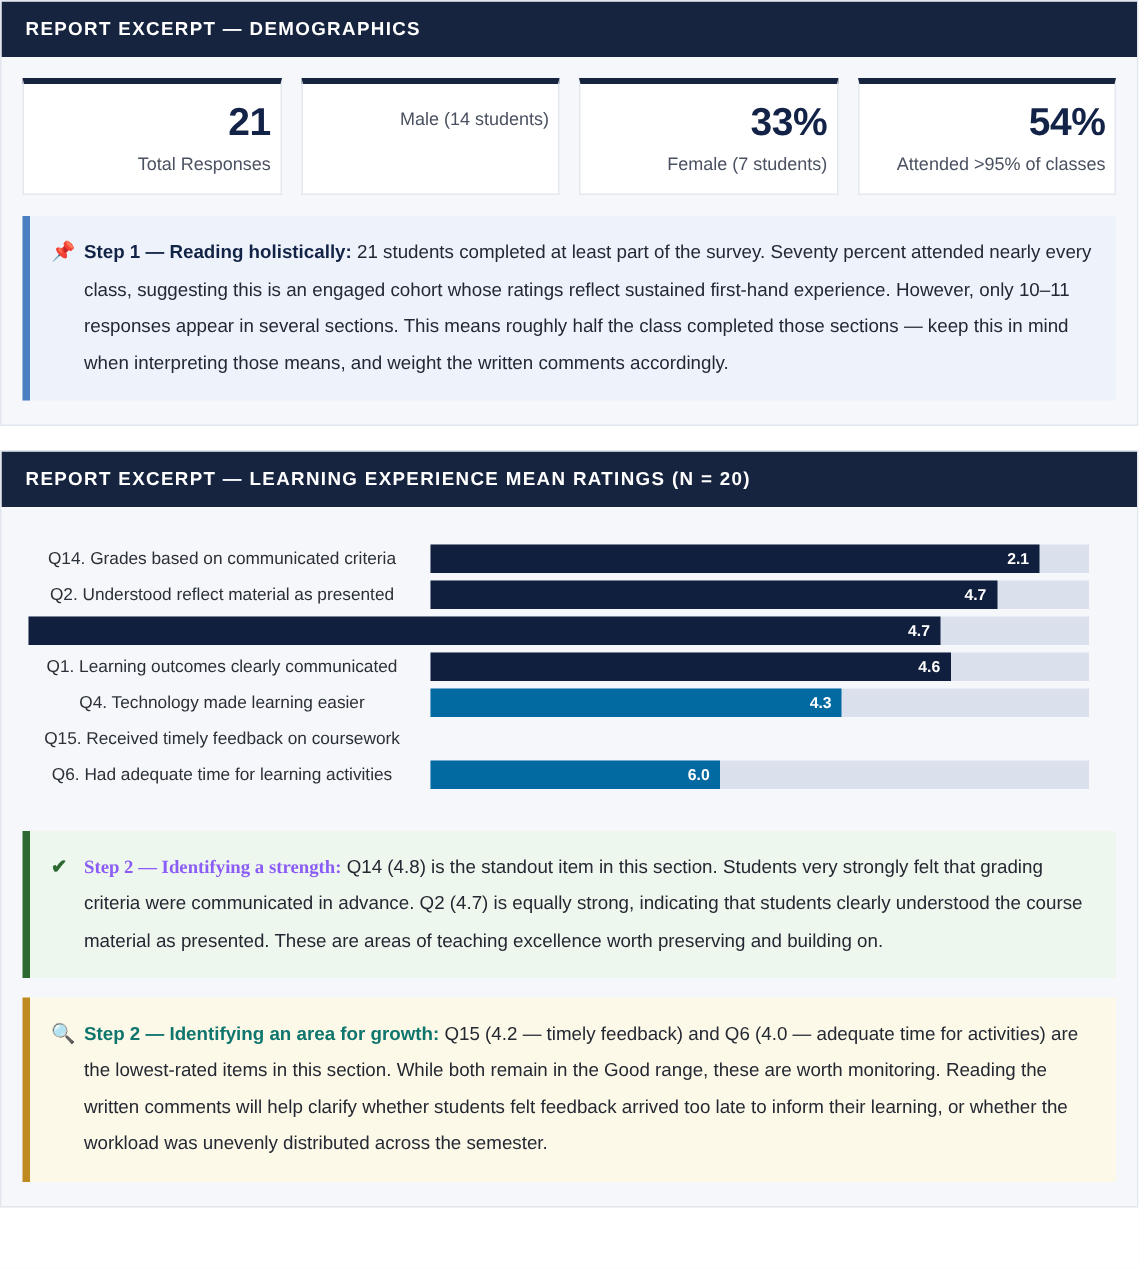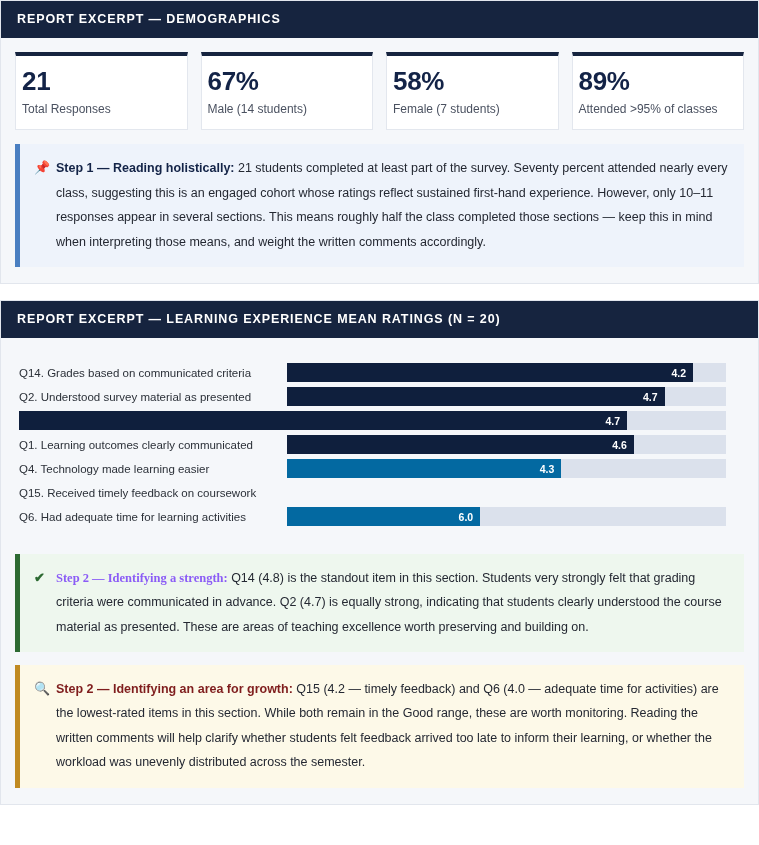--- a/index.html
+++ b/index.html
@@ -50,21 +50,21 @@
     gap: 13px;
     margin-bottom: 14px;
   }
   .stat-card {
     flex: 1 1 0;
     background: #ffffff;
     border: 1px solid #e3e7ee;
     border-top: 4px solid #16243f;
     box-sizing: border-box;
     padding: 11px 6px 12px 6px;
-    text-align: left;
+    text-align: right;
   }
   .stat-value {
     font-size: 26px;
     font-weight: bold;
     color: #132347;
     line-height: 1.15;
     letter-spacing: -0.3px;
   }
   .stat-label {
     font-size: 12px;
@@ -99,37 +99,37 @@
 
   .callout-text {
     flex: 1 1 auto;
     font-size: 12.5px;
     line-height: 1.95;
     color: #242832;
   }
   .callout-lead { font-weight: bold; }
   .callout.is-blue  .callout-lead { color: #132347; }
   .callout.is-green .callout-lead { color: #8b5cf6; font-family: Liberation Serif, serif; }
-  .callout.is-amber .callout-lead { color: #7f1d1d; }
+  .callout.is-amber .callout-lead { color: #0f766e; }
 
   .spacer-between-panels { height: 16px; }
 
   
   .chart {
     padding: 9px 18px 12px 4px;
   }
   .chart-row {
     display: flex;
     align-items: center;
     height: 24px;
   }
   .chart-label {
     width: 268px;
     flex: 0 0 268px;
-    text-align: left;
+    text-align: center;
     padding-right: 10px;
     box-sizing: border-box;
     font-size: 11.5px;
     color: #2b3038;
     white-space: nowrap;
     overflow: hidden;
   }
   .chart-track {
     position: relative;
     flex: 1 1 auto;
@@ -168,29 +168,28 @@
     <div class="panel-header">REPORT EXCERPT — DEMOGRAPHICS</div>
 
     <div class="panel-body">
 
       <div class="stats-row">
         <div class="stat-card">
           <div class="stat-value">21</div>
           <div class="stat-label">Total Responses</div>
         </div>
         <div class="stat-card">
-          <div class="stat-value">67%</div>
           <div class="stat-label">Male (14 students)</div>
         </div>
         <div class="stat-card">
-          <div class="stat-value">58%</div>
+          <div class="stat-value">33%</div>
           <div class="stat-label">Female (7 students)</div>
         </div>
         <div class="stat-card">
-          <div class="stat-value">89%</div>
+          <div class="stat-value">54%</div>
           <div class="stat-label">Attended &gt;95% of classes</div>
         </div>
       </div>
 
       <div class="callout is-blue">
         <div class="callout-icon">📌</div>
         <div class="callout-text"><span class="callout-lead">Step 1 — Reading holistically:</span><span> 21 students completed at least part of the survey. Seventy percent attended nearly every class, suggesting this is an engaged cohort whose ratings reflect sustained first-hand experience. However, only 10–11 responses appear in several sections. This means roughly half the class completed those sections — keep this in mind when interpreting those means, and weight the written comments accordingly.</span></div>
       </div>
 
     </div>
@@ -202,27 +201,27 @@
     <div class="panel-header">REPORT EXCERPT — LEARNING EXPERIENCE MEAN RATINGS (N = 20)</div>
 
     <div class="panel-body">
 
       <div class="chart">
 
         <div class="chart-row">
           <div class="chart-label">Q14. Grades based on communicated criteria</div>
           <div class="chart-track">
             <div class="chart-fill" style="width:92.5%">
-              <span class="chart-value">4.2</span>
-            </div>
-          </div>
-        </div>
-
-        <div class="chart-row">
-          <div class="chart-label">Q2. Understood survey material as presented</div>
+              <span class="chart-value">2.1</span>
+            </div>
+          </div>
+        </div>
+
+        <div class="chart-row">
+          <div class="chart-label">Q2. Understood reflect material as presented</div>
           <div class="chart-track">
             <div class="chart-fill" style="width:86%">
               <span class="chart-value">4.7</span>
             </div>
           </div>
         </div>
 
         <div class="chart-row">
           <div class="chart-track">
             <div class="chart-fill" style="width:86%">

